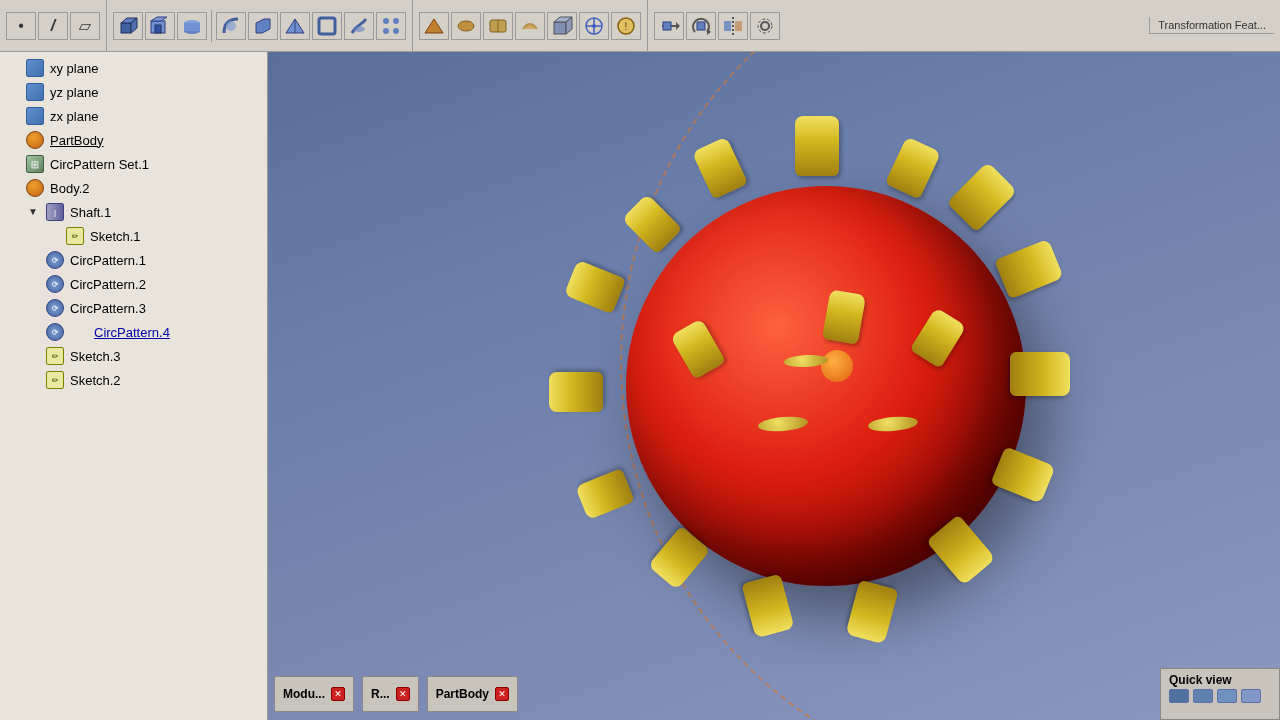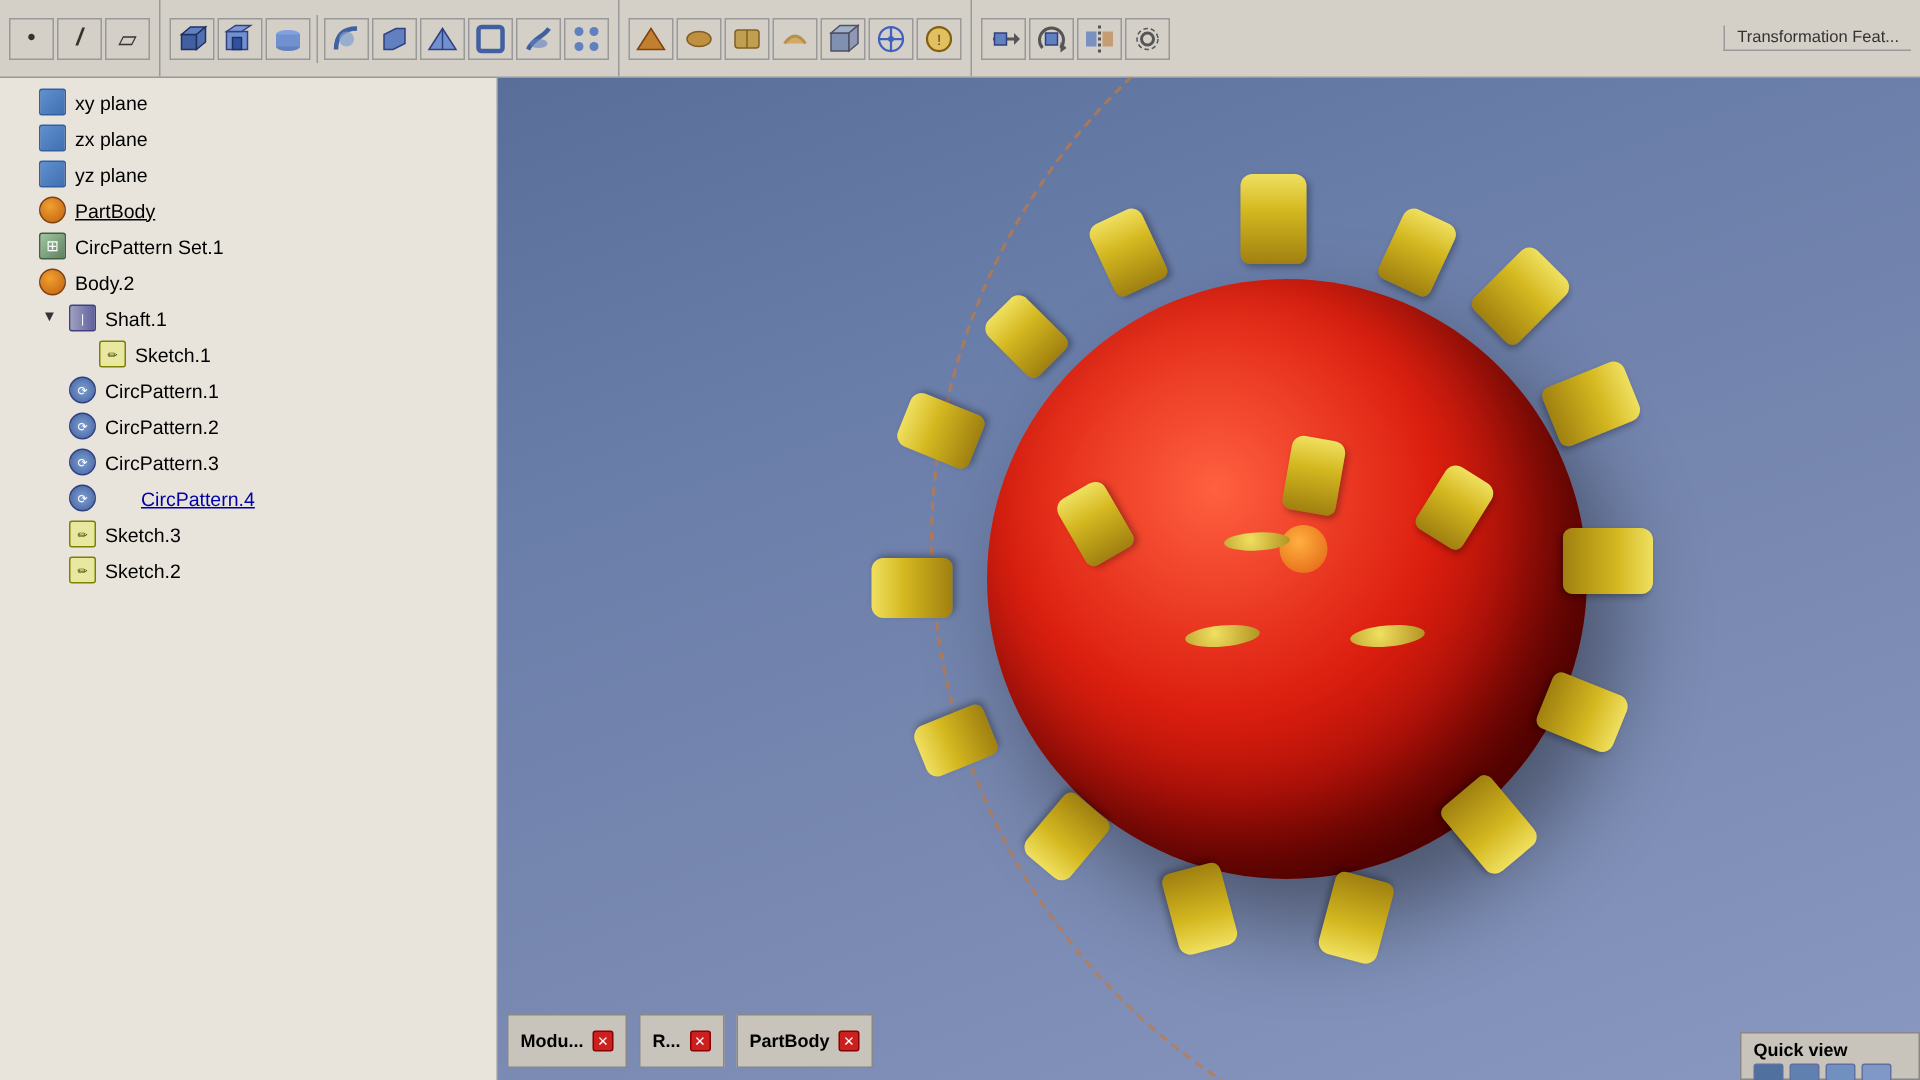--- a/index.html
+++ b/index.html
@@ -59,21 +59,21 @@
 
     
     .main-content {
       display: flex;
       flex: 1;
       overflow: hidden;
     }
 
     
     .left-panel {
-      width: 332px;
+      width: 268px;
       background: #e8e4dc;
       border-right: 1px solid #999;
       flex-shrink: 0;
       overflow-y: auto;
       padding: 4px 0;
     }
 
     .tree-item {
       display: flex;
       align-items: center;
@@ -213,21 +213,21 @@
       cursor: pointer;
     }
 
     .quick-view-panel {
       position: absolute;
       bottom: 0;
       right: 0;
       background: #c8c4bc;
       border: 1px solid #888;
       padding: 4px 8px;
-      height: 32px;
+      height: 52px;
       display: flex;
       flex-direction: column;
       gap: 2px;
       min-width: 120px;
     }
 
     .quick-view-title {
       font-size: 12px;
       font-weight: bold;
     }
@@ -418,26 +418,26 @@
   <div class="left-panel">
 
   <div class="tree-item" style="padding-left: 8px;">
         <span class="tree-expand"></span>
         <div class="tree-icon" style="width: 18px; height: 18px; flex-shrink: 0; display: flex; align-items: center; justify-content: center; background: linear-gradient(135deg, rgb(96, 144, 208), rgb(64, 112, 176)); border: 1px solid rgb(48, 96, 160); border-radius: 2px;"></div>
         <span class="item-label">xy plane</span>
       </div>
       <div class="tree-item" style="padding-left: 8px;">
         <span class="tree-expand"></span>
         <div class="tree-icon" style="width: 18px; height: 18px; flex-shrink: 0; display: flex; align-items: center; justify-content: center; background: linear-gradient(135deg, rgb(96, 144, 208), rgb(64, 112, 176)); border: 1px solid rgb(48, 96, 160); border-radius: 2px;"></div>
+        <span class="item-label">yz plane</span>
+      </div>
+      <div class="tree-item" style="padding-left: 8px;">
+        <span class="tree-expand"></span>
+        <div class="tree-icon" style="width: 18px; height: 18px; flex-shrink: 0; display: flex; align-items: center; justify-content: center; background: linear-gradient(135deg, rgb(96, 144, 208), rgb(64, 112, 176)); border: 1px solid rgb(48, 96, 160); border-radius: 2px;"></div>
         <span class="item-label">zx plane</span>
-      </div>
-      <div class="tree-item" style="padding-left: 8px;">
-        <span class="tree-expand"></span>
-        <div class="tree-icon" style="width: 18px; height: 18px; flex-shrink: 0; display: flex; align-items: center; justify-content: center; background: linear-gradient(135deg, rgb(96, 144, 208), rgb(64, 112, 176)); border: 1px solid rgb(48, 96, 160); border-radius: 2px;"></div>
-        <span class="item-label">yz plane</span>
       </div>
       <div class="tree-item" style="padding-left: 8px; text-decoration: underline;">
         <span class="tree-expand"></span>
         <div class="tree-icon" style="width: 18px; height: 18px; flex-shrink: 0; display: flex; align-items: center; justify-content: center; background: radial-gradient(circle at 40% 35%, rgb(240, 160, 48), rgb(192, 96, 16)); border-radius: 50%; border: 1px solid rgb(128, 64, 16);"></div>
         <span class="item-label">PartBody</span>
       </div>
       <div class="tree-item" style="padding-left: 8px;">
         <span class="tree-expand"></span>
         <div class="tree-icon" style="width: 18px; height: 18px; flex-shrink: 0; display: flex; align-items: center; justify-content: center; background: linear-gradient(135deg, rgb(160, 200, 160), rgb(96, 128, 96)); border: 1px solid rgb(64, 96, 64); border-radius: 2px;">
           <span style="font-size: 10px; color: white;">⊞</span>

